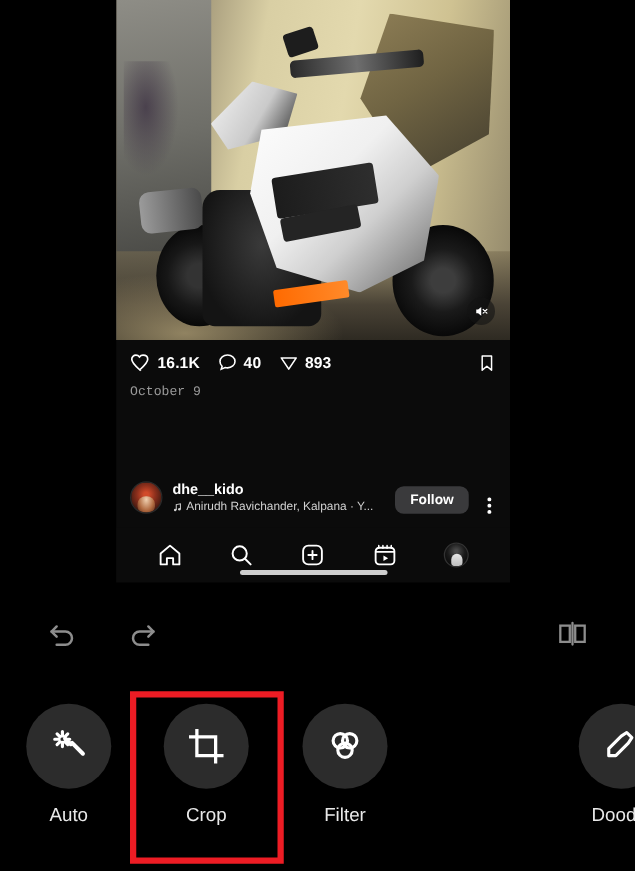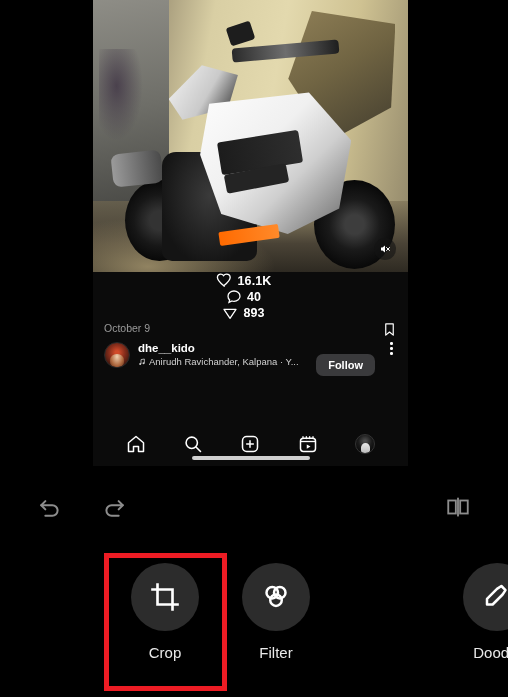--- a/index.html
+++ b/index.html
@@ -103,39 +103,39 @@
   .mute-btn {
     position:absolute; right:12px; bottom:12px;
     width:22px; height:22px; border-radius:50%;
     background: rgba(20,20,20,.62);
     display:flex; align-items:center; justify-content:center;
   }
 
   
   .ig-actions {
     position:absolute; left:0; top:272px; width:315px; height:36px;
-    display:flex; align-items:center; padding:0 11px; gap:0;flex-direction:column;
+    display:flex; align-items:center; padding:0 11px; gap:0;
   }
   .act-group { display:flex; align-items:center; gap:5px; margin-right:14px; }
   .act-count { color:#fff; font-size:12.5px; font-weight:bold; letter-spacing:.1px; }
   .save-right { margin-left:auto; display:flex; align-items:center; }
 
   .ig-caption {
     position:absolute; left:0; top:306px; width:315px; padding:0 11px;
   }
   .cap-line { display:flex; align-items:center; gap:4px; }
   .cap-user { color:#fff; font-size:12px; font-weight:bold; }
   .cap-emoji { font-size:11px; }
   .cap-more { color:#9a9a9a; font-size:12px; }
-  .cap-date { color:#9a9a9a; font-size:10.5px; margin-top:16px; }
+  .cap-date { color:#9a9a9a; font-size:10.5px; margin-top:2px;font-family:Liberation Mono, monospace; }
 
   
   .ig-audio {
-    position:absolute; left:0; top:342px; width:315px; height:42px;
-    display:flex; align-items:flex-start; padding:0 11px; gap:8px;
+    position:absolute; left:0; top:369px; width:315px; height:42px;
+    display:flex; align-items:flex-end; padding:0 11px; gap:8px;
   }
   .audio-av {
     width:26px; height:26px; border-radius:50%;
     background: radial-gradient(circle at 50% 40%, #d14b2a 10%, #8b2f1c 40%, #2a120c 85%);
     flex:0 0 auto; border:1px solid #2a2a2a;
     position:relative; overflow:hidden;
   }
   .audio-av::after{
     content:""; position:absolute; left:22%; top:46%; width:56%; height:52%;
     background: radial-gradient(ellipse at 50% 20%, #f0d0b0, #b06a40 60%, #5a2a18);
@@ -364,20 +364,30 @@
       <svg width="26" height="26" viewBox="0 0 24 24">
         <rect x="3" y="6" width="7" height="12" fill="none" stroke="#8d8d8d" stroke-width="1.7"></rect>
         <rect x="14" y="6" width="7" height="12" fill="none" stroke="#8d8d8d" stroke-width="1.7"></rect>
         <path d="M12 4v16" stroke="#8d8d8d" stroke-width="1.7" stroke-linecap="round"></path>
       </svg>
     </div>
   </div>
 
   <div class="tools">
 
+    <div class="tool t0">
+      <div class="tool-circle">
+        <svg width="32" height="32" viewBox="0 0 24 24">
+          <path d="M14 10L20.5 16.5" stroke="#fff" stroke-width="2.4" stroke-linecap="round"></path>
+          <path d="M13.2 10.8l-3.4-3.4" stroke="#fff" stroke-width="2.4" stroke-linecap="round"></path>
+          <path d="M8.2 3.2v2.6M8.2 12.2v-2.6M3.6 7.8h2.6M12.6 7.8H10M5 4.6l1.8 1.8M11.4 11l-1.8-1.8M5 11l1.8-1.8M11.4 4.6L9.6 6.4" stroke="#fff" stroke-width="1.9" stroke-linecap="round"></path>
+        </svg>
+      </div>
+      <div class="tool-label">Auto</div>
+    </div>
 
     <div class="tool t1">
       <div class="tool-circle">
         <svg width="30" height="30" viewBox="0 0 24 24">
           <path d="M6 2v16h16" fill="none" stroke="#fff" stroke-width="2.1" stroke-linecap="square"></path>
           <path d="M2 6h16v16" fill="none" stroke="#fff" stroke-width="2.1" stroke-linecap="square"></path>
         </svg>
       </div>
       <div class="tool-label">Crop</div>
     </div>

